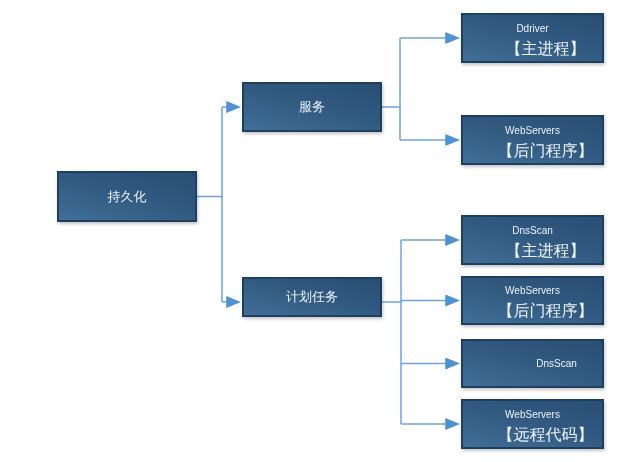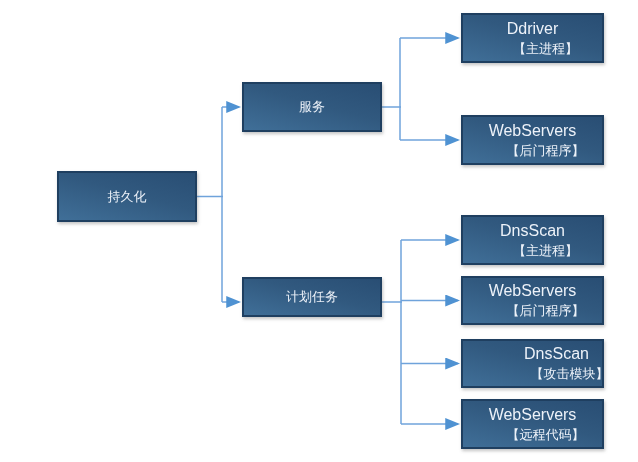--- a/index.html
+++ b/index.html
@@ -26,22 +26,22 @@
     border: 2px solid #1f3f60;
     background: linear-gradient(195deg, #294e74 0%, #31597f 45%, #406f98 100%);
     color: #edf2f9;
     display: flex;
     flex-direction: column;
     align-items: center;
     justify-content: center;
     text-align: center;
     box-shadow: 1px 2px 3px rgba(90,90,90,0.35);
   }
-  .node .t1 { font-size: 16px; line-height: 20px; white-space: nowrap; }
-  .node .t2 { font-size: 13px; line-height: 19px; white-space: nowrap; margin-left: 26px; }
+  .node .t1 { font-size: 10px; line-height: 20px; white-space: nowrap; }
+  .node .t2 { font-size: 16px; line-height: 19px; white-space: nowrap; margin-left: 26px; }
   .node .single { font-size: 13px; line-height: 22px; white-space: nowrap; }
 
   
   #n-root { left: 57px;  top: 171px; width: 140px; height: 51px; }
   #n-b0   { left: 242px; top: 82px;  width: 140px; height: 50px; }
   #n-b1   { left: 242px; top: 277px; width: 140px; height: 40px; }
   #n-c00  { left: 461px; top: 13px;  width: 143px; height: 50px; }
   #n-c01  { left: 461px; top: 115px; width: 143px; height: 50px; }
   #n-c10  { left: 461px; top: 215px; width: 143px; height: 50px; }
   #n-c11  { left: 461px; top: 276px; width: 143px; height: 49px; }
@@ -103,20 +103,19 @@
   <div class="node" id="n-c10">
     <span class="t1">DnsScan</span>
     <span class="t2">【主进程】</span>
   </div>
   <div class="node" id="n-c11">
     <span class="t1">WebServers</span>
     <span class="t2">【后门程序】</span>
   </div>
   <div class="node" id="n-c12">
     <span class="t1">DnsScan</span>
-    <span class="t2">【攻击模块】</span>
   </div>
   <div class="node" id="n-c13">
     <span class="t1">WebServers</span>
     <span class="t2">【远程代码】</span>
   </div>
 
 </div>
 
 </body></html>

